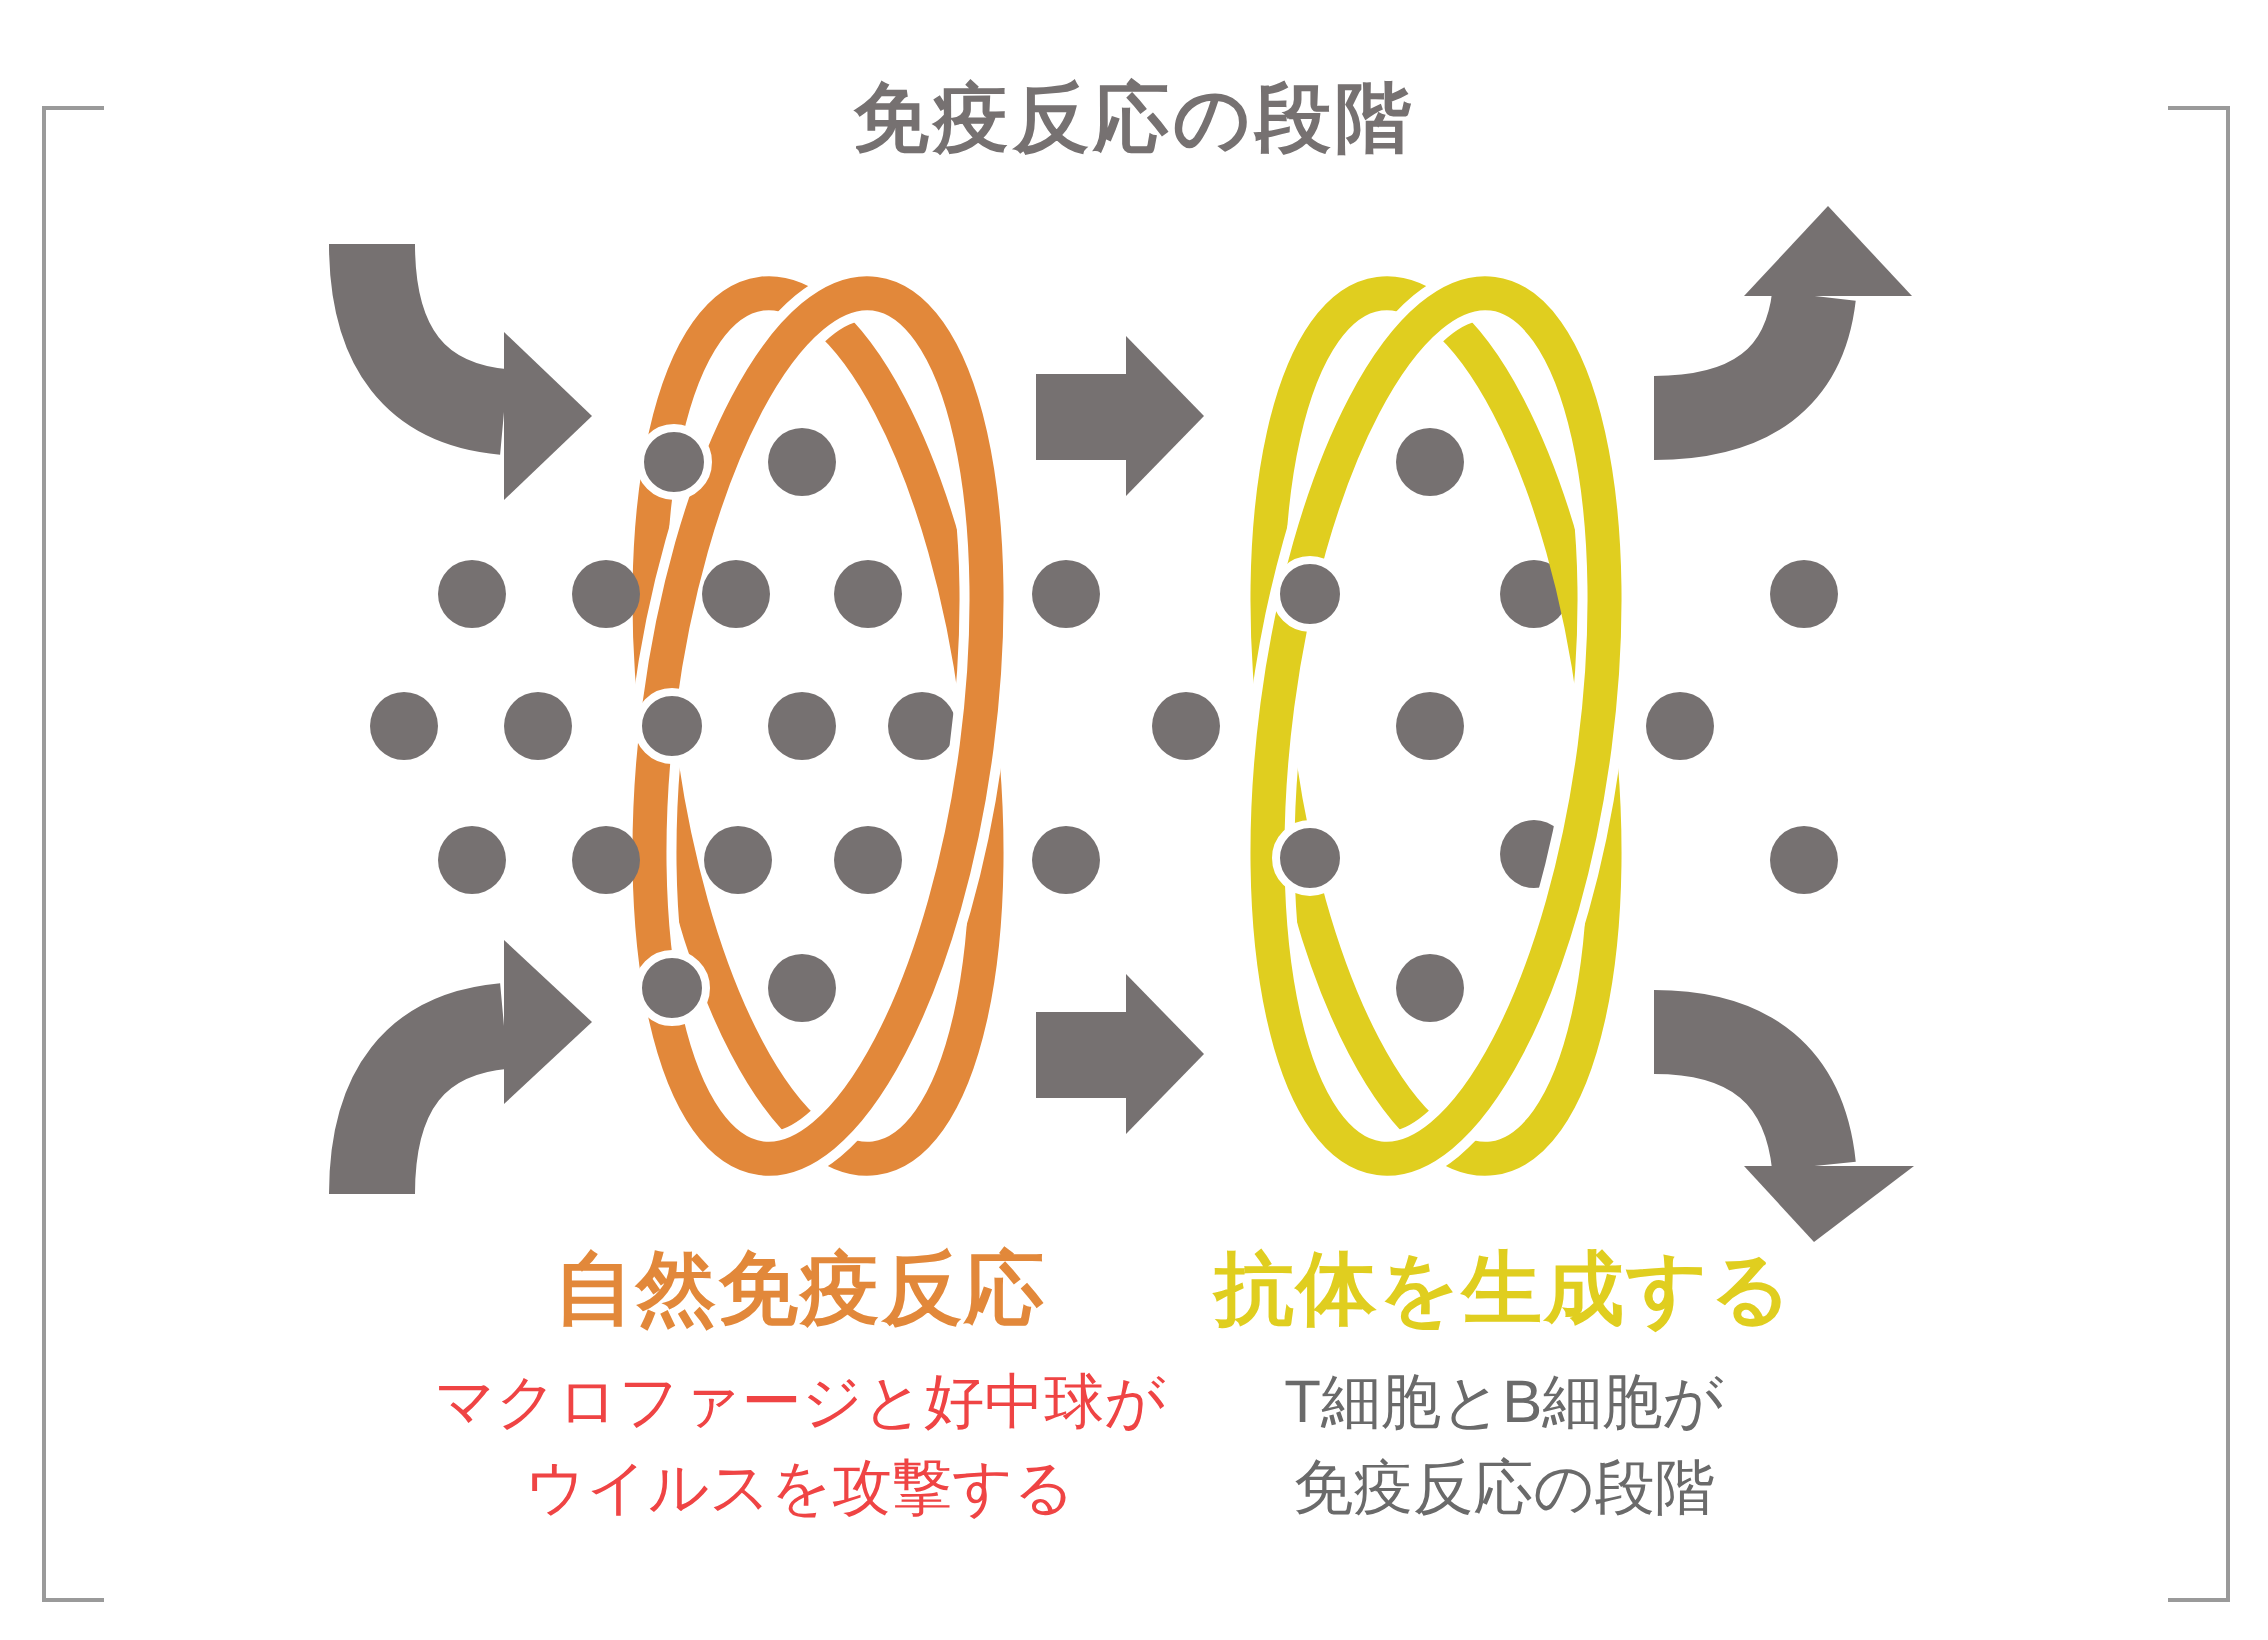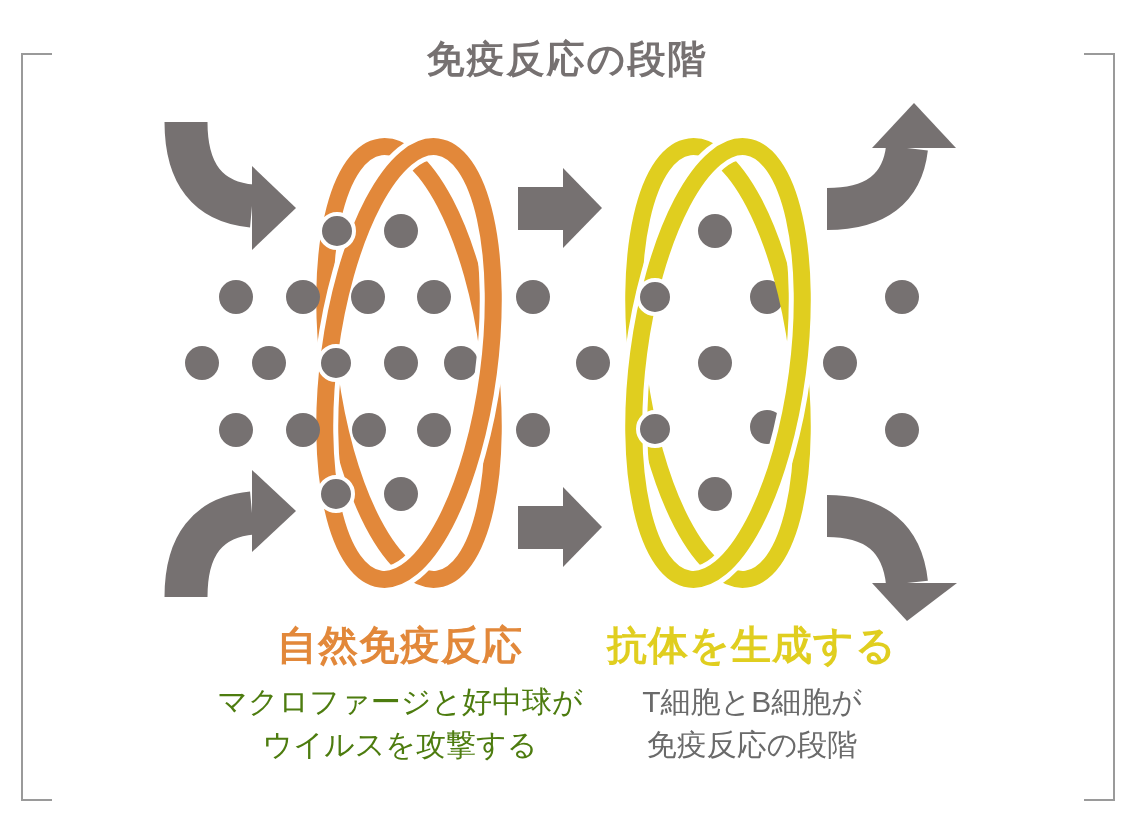--- a/index.html
+++ b/index.html
@@ -126,21 +126,21 @@
         <circle cx="655" cy="429" r="17" fill="#767171" stroke="#FFFFFF" stroke-width="4"></circle>
         <circle cx="902" cy="430" r="17" fill="#767171"></circle>
         <circle cx="715" cy="494" r="17" fill="#767171"></circle>
       </g>
   </svg>
 
   <div id="main-title" class="txt" style="color: rgb(118, 113, 113);">免疫反応の段階</div>
 
   <div id="stage-innate" class="stage">
     <div class="stage-label" style="color: rgb(226, 136, 58);">自然免疫反応</div>
-    <div class="stage-desc" style="color: #4d7c0f;">マクロファージと好中球が
+    <div class="stage-desc" style="color: #ef4444;">マクロファージと好中球が
 ウイルスを攻撃する</div>
   </div>
 
   <div id="stage-adaptive" class="stage">
     <div class="stage-label" style="color: rgb(224, 206, 31);">抗体を生成する</div>
     <div class="stage-desc" style="color: rgb(106, 106, 106);">T細胞とB細胞が
 免疫反応の段階</div>
   </div>
 
 </div>

